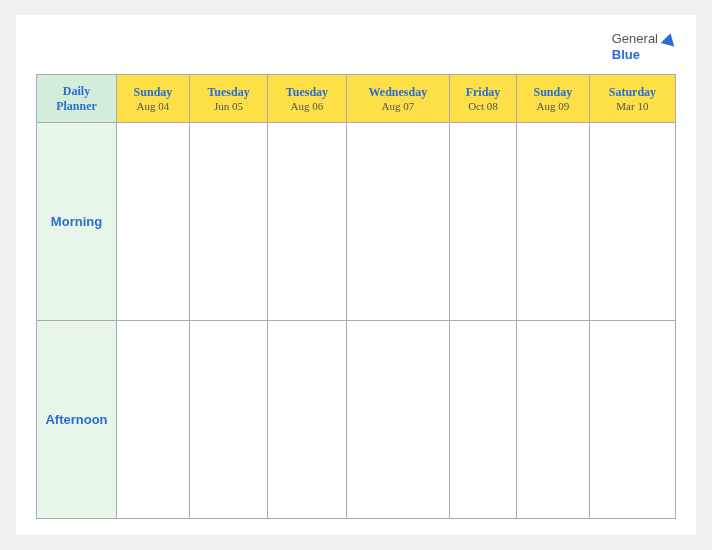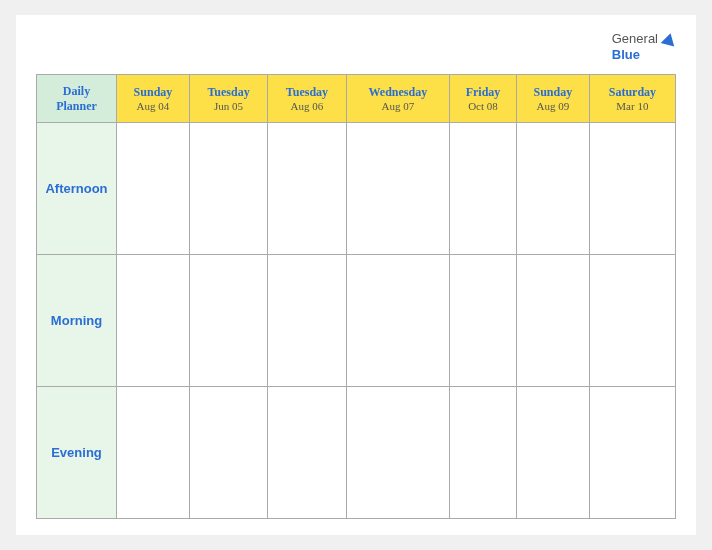--- a/index.html
+++ b/index.html
@@ -167,41 +167,31 @@
           <div class="col-header-date">Aug 09</div>
         </th>
         <th class="col-header">
           <div class="col-header-top">Saturday</div>
           <div class="col-header-date">Mar 10</div>
         </th>
       </tr>
     </thead>
     <tbody>
       <tr>
-        <td class="row-label">Afternoon</td>
+        <td class="row-label">Morning</td>
         <td class="data-cell"></td>
         <td class="data-cell"></td>
         <td class="data-cell"></td>
         <td class="data-cell"></td>
         <td class="data-cell"></td>
         <td class="data-cell"></td>
         <td class="data-cell"></td>
       </tr>
       <tr>
-        <td class="row-label">Morning</td>
-        <td class="data-cell"></td>
-        <td class="data-cell"></td>
-        <td class="data-cell"></td>
-        <td class="data-cell"></td>
-        <td class="data-cell"></td>
-        <td class="data-cell"></td>
-        <td class="data-cell"></td>
-      </tr>
-      <tr>
-        <td class="row-label">Evening</td>
+        <td class="row-label">Afternoon</td>
         <td class="data-cell"></td>
         <td class="data-cell"></td>
         <td class="data-cell"></td>
         <td class="data-cell"></td>
         <td class="data-cell"></td>
         <td class="data-cell"></td>
         <td class="data-cell"></td>
       </tr>
     </tbody>
   </table>

